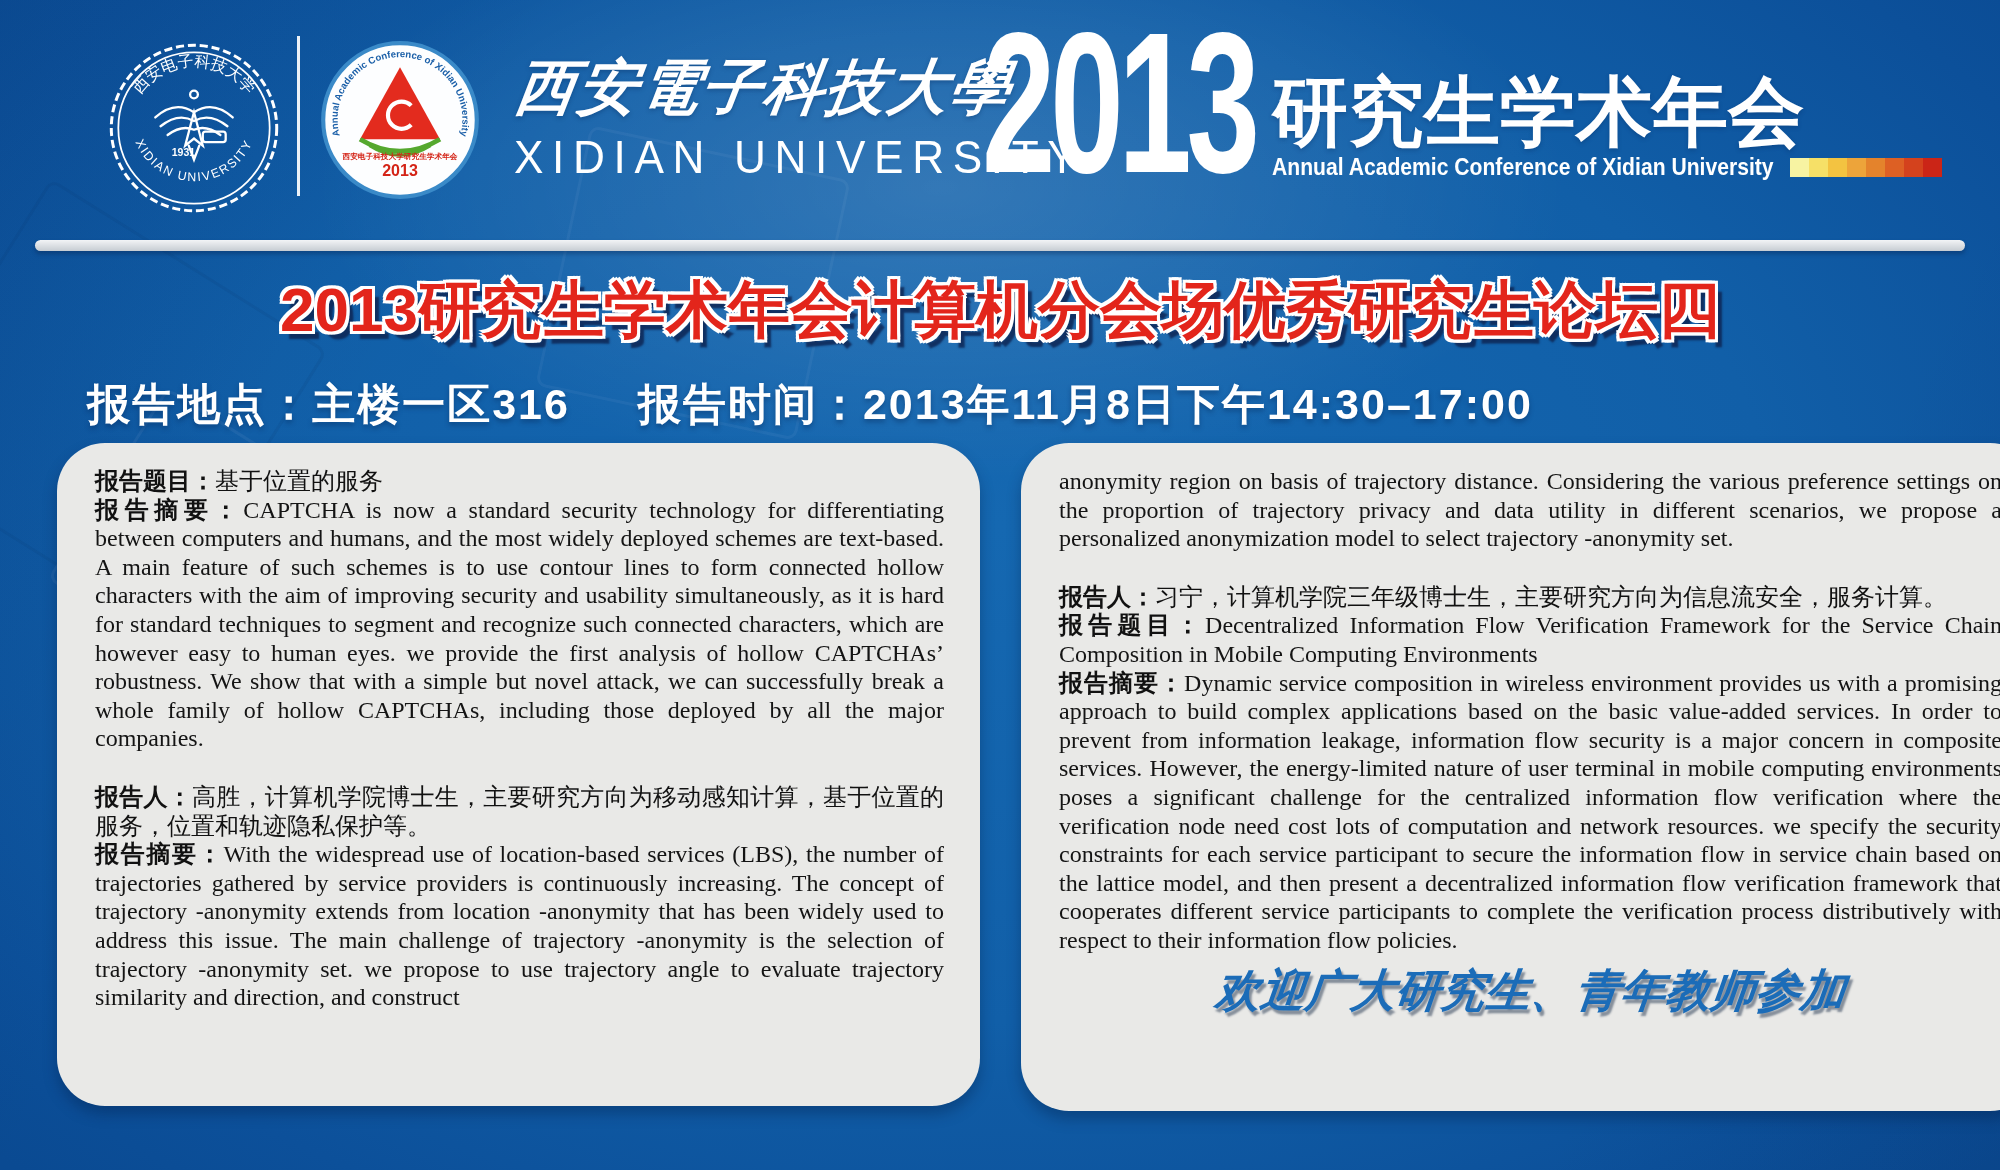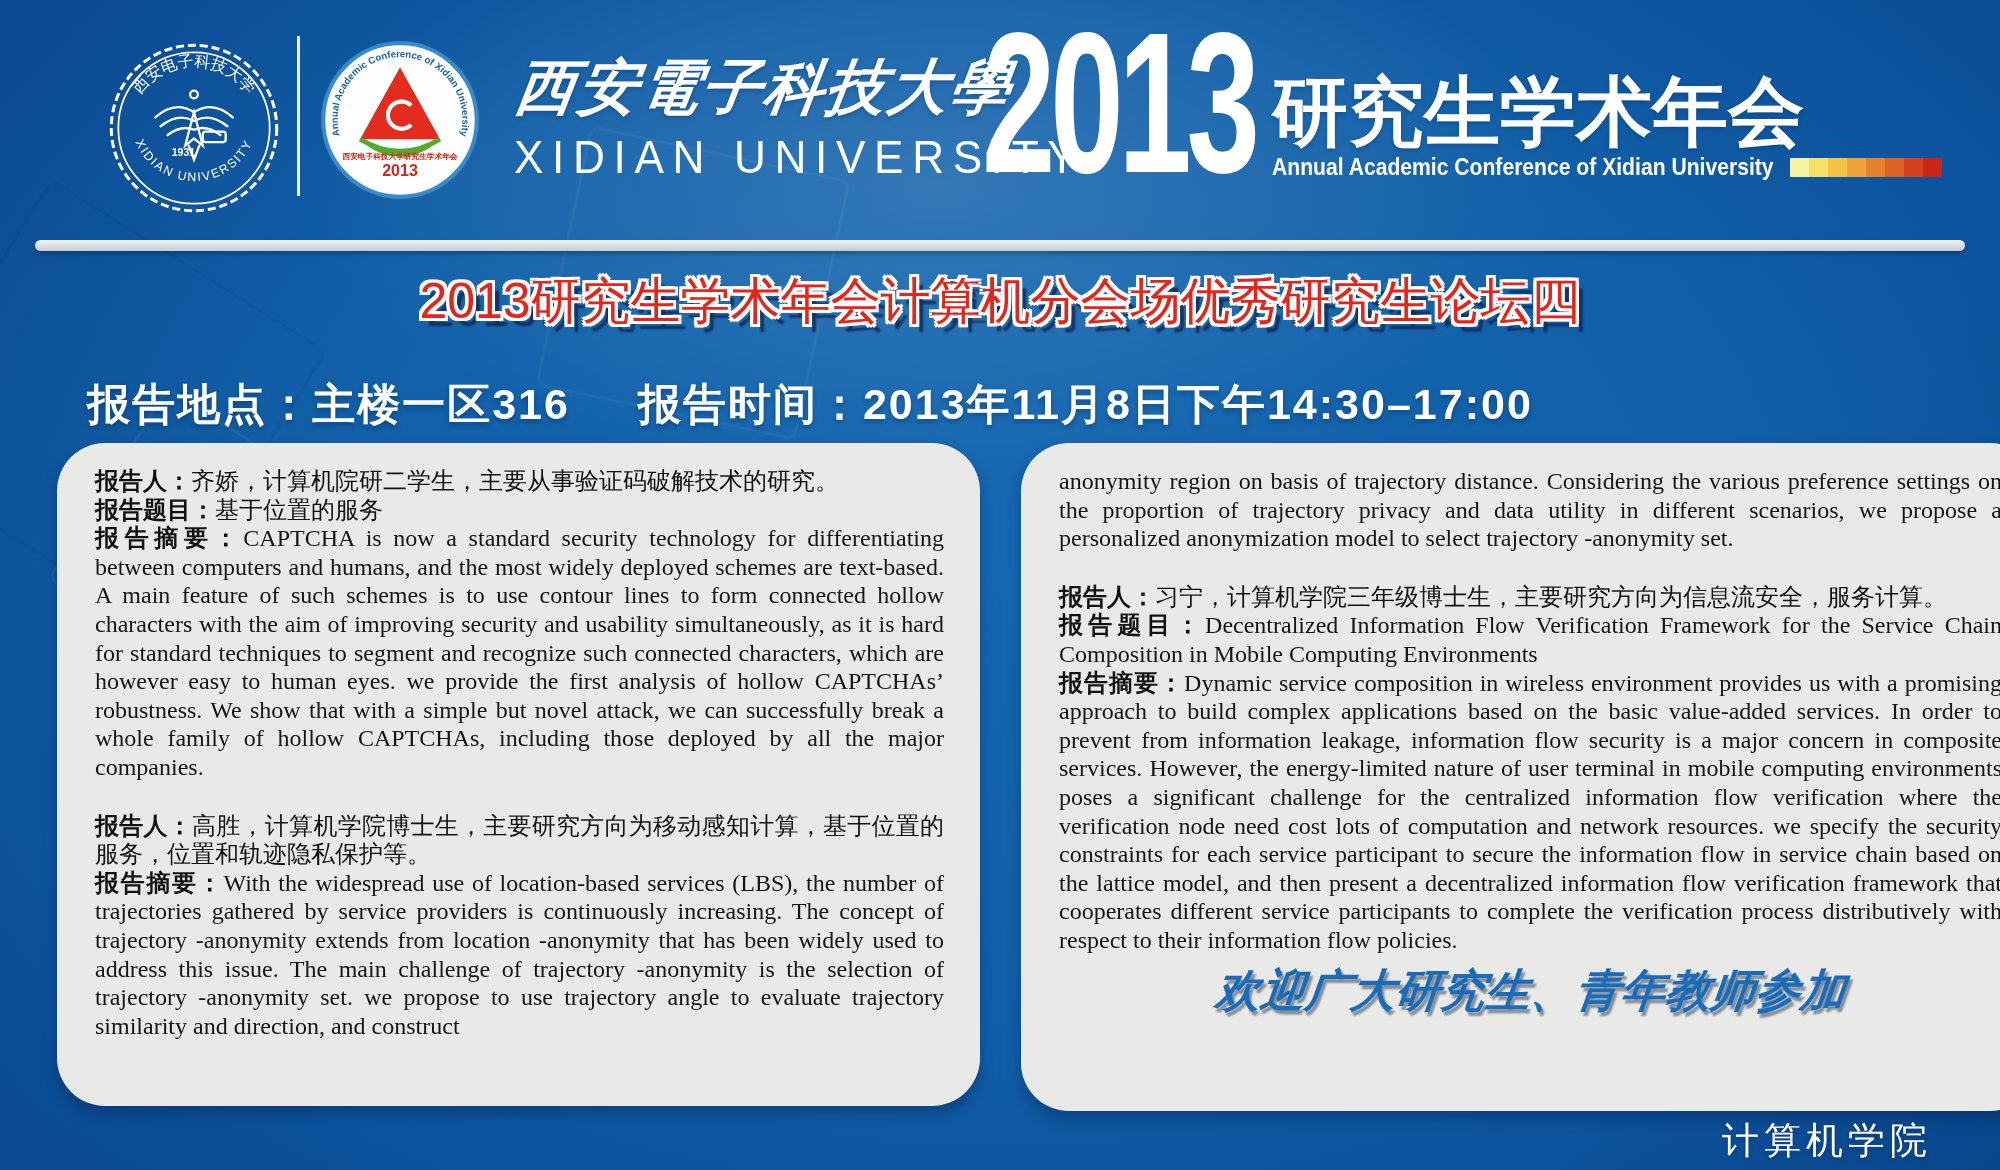--- a/index.html
+++ b/index.html
@@ -40,21 +40,21 @@
     transform:scaleX(0.88);transform-origin:left;}
   .color-bar{display:flex;margin-left:-60px;}
   .cb{display:inline-block;width:19px;height:19px;}
 
   
   .rule{position:absolute;left:35px;top:240px;width:1930px;height:11px;border-radius:6px;
     background:linear-gradient(#f2f4f6,#c6ccd2);box-shadow:0 3px 4px rgba(5,30,70,0.35);}
 
   
   .banner-title{position:absolute;left:0;top:268px;width:2000px;text-align:center;
-    font-weight:400;font-size:50px;letter-spacing:0px;color:#e3251b;white-space:nowrap;
+    font-weight:700;font-size:62px;letter-spacing:0px;color:#e3251b;white-space:nowrap;
     text-shadow:
       -3px -3px 0 #fff, 3px -3px 0 #fff, -3px 3px 0 #fff, 3px 3px 0 #fff,
       -3px 0 0 #fff, 3px 0 0 #fff, 0 -3px 0 #fff, 0 3px 0 #fff,
       7px 8px 2px rgba(14,38,84,0.85);}
   .banner-info{position:absolute;left:0;top:376px;width:1620px;text-align:center;
     font-weight:bold;font-size:43px;color:#fff;white-space:nowrap;letter-spacing:2px;
     text-shadow:0 3px 5px rgba(6,35,80,0.4);}
   .banner-info .grp{margin:0 34px;}
 
   
@@ -147,29 +147,27 @@
   </div>
 
   <div class="rule"></div>
 
   <div class="banner-title">2013研究生学术年会计算机分会场优秀研究生论坛四</div>
   <div class="banner-info">
     <span class="grp"><span>报告地点：</span><span>主楼一区316</span></span><span class="grp"><span>报告时间：</span><span>2013年11月8日下午14:30–17:00</span></span>
   </div>
 
   <section class="panel panel-left">
-    <p><span class="lbl">报告人：</span><span class="cn">齐娇，计算机院研二学生，主要从事验证码破解技术的研究。</span></p>
     <p><span class="lbl">报告题目：</span><span class="cn">基于位置的服务</span></p>
     <p><span class="lbl">报告摘要：</span><span class="en">CAPTCHA is now a standard security technology for differentiating between computers and humans, and the most widely deployed schemes are text-based. A main feature of such schemes is to use contour lines to form connected hollow characters with the aim of improving security and usability simultaneously, as it is hard for standard techniques to segment and recognize such connected characters, which are however easy to human eyes. we provide the first analysis of hollow CAPTCHAs’ robustness. We show that with a simple but novel attack, we can successfully break a whole family of hollow CAPTCHAs, including those deployed by all the major companies.</span></p>
     <p class="gap"><span class="lbl">报告人：</span><span class="cn">高胜，计算机学院博士生，主要研究方向为移动感知计算，基于位置的服务，位置和轨迹隐私保护等。</span></p>
     <p><span class="lbl">报告摘要：</span><span class="en">With the widespread use of location-based services (LBS), the number of trajectories gathered by service providers is continuously increasing. The concept of trajectory  -anonymity extends from location  -anonymity that has been widely used to address this issue. The main challenge of trajectory  -anonymity is the selection of trajectory  -anonymity set. we propose to use trajectory angle to evaluate trajectory similarity and direction, and construct</span></p>
   </section>
 
   <section class="panel panel-right">
     <p><span class="en">anonymity region on basis of trajectory distance. Considering the various preference settings on the proportion of trajectory privacy and data utility in different scenarios, we propose a personalized anonymization model to select trajectory  -anonymity set.</span></p>
     <p class="gap"><span class="lbl">报告人：</span><span class="cn">习宁，计算机学院三年级博士生，主要研究方向为信息流安全，服务计算。</span></p>
     <p><span class="lbl">报告题目：</span><span class="en">Decentralized Information Flow Verification Framework for the Service Chain Composition in Mobile Computing Environments</span></p>
     <p><span class="lbl">报告摘要：</span><span class="en">Dynamic service composition in wireless environment provides us with a promising approach to build complex applications based on the basic value-added services. In order to prevent from information leakage, information flow security is a major concern in composite services. However, the energy-limited nature of user terminal in mobile computing environments poses a significant challenge for the centralized information flow verification where the verification node need cost lots of computation and network resources. we specify the security constraints for each service participant to secure the information flow in service chain based on the lattice model, and then present a decentralized information flow verification framework that cooperates different service participants to complete the verification process distributively with respect to their information flow policies.</span></p>
     <div class="welcome">欢迎广大研究生、青年教师参加</div>
   </section>
 
-  <div class="footer-dept">计算机学院</div>
 </div>
 
 </body></html>

